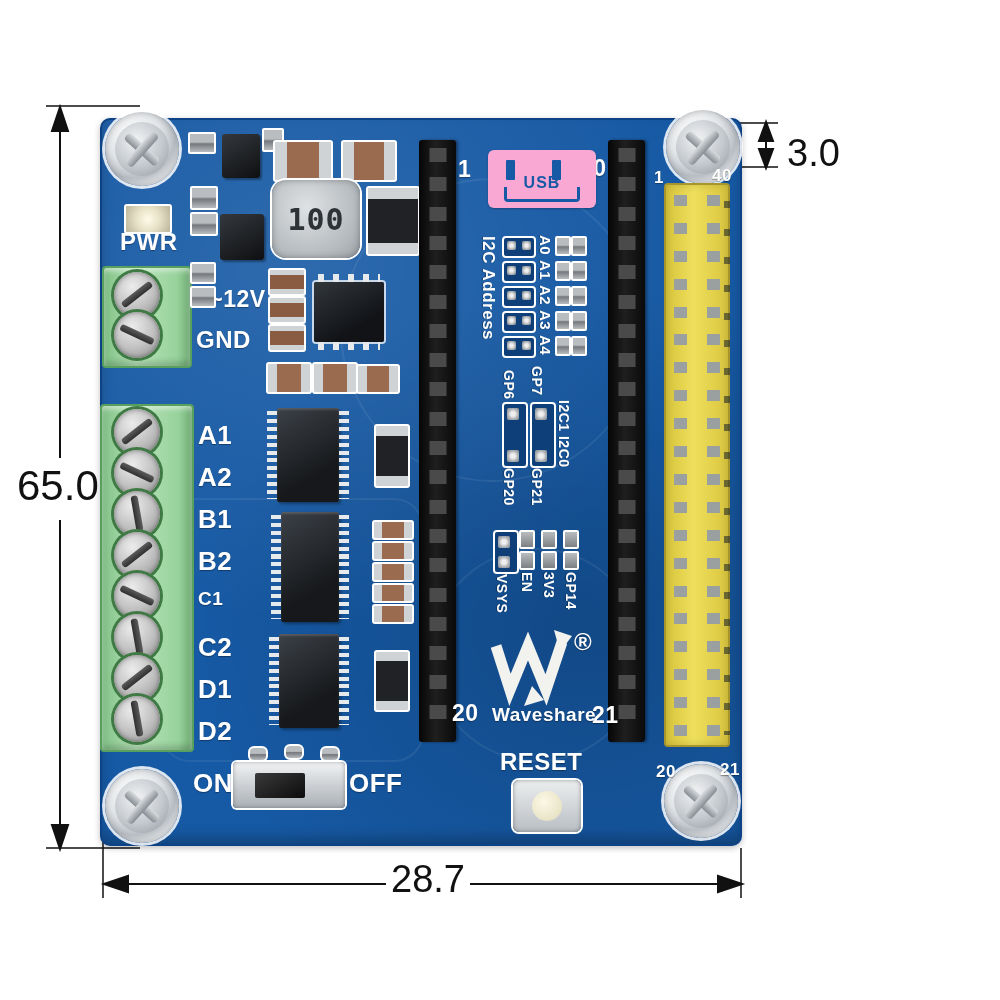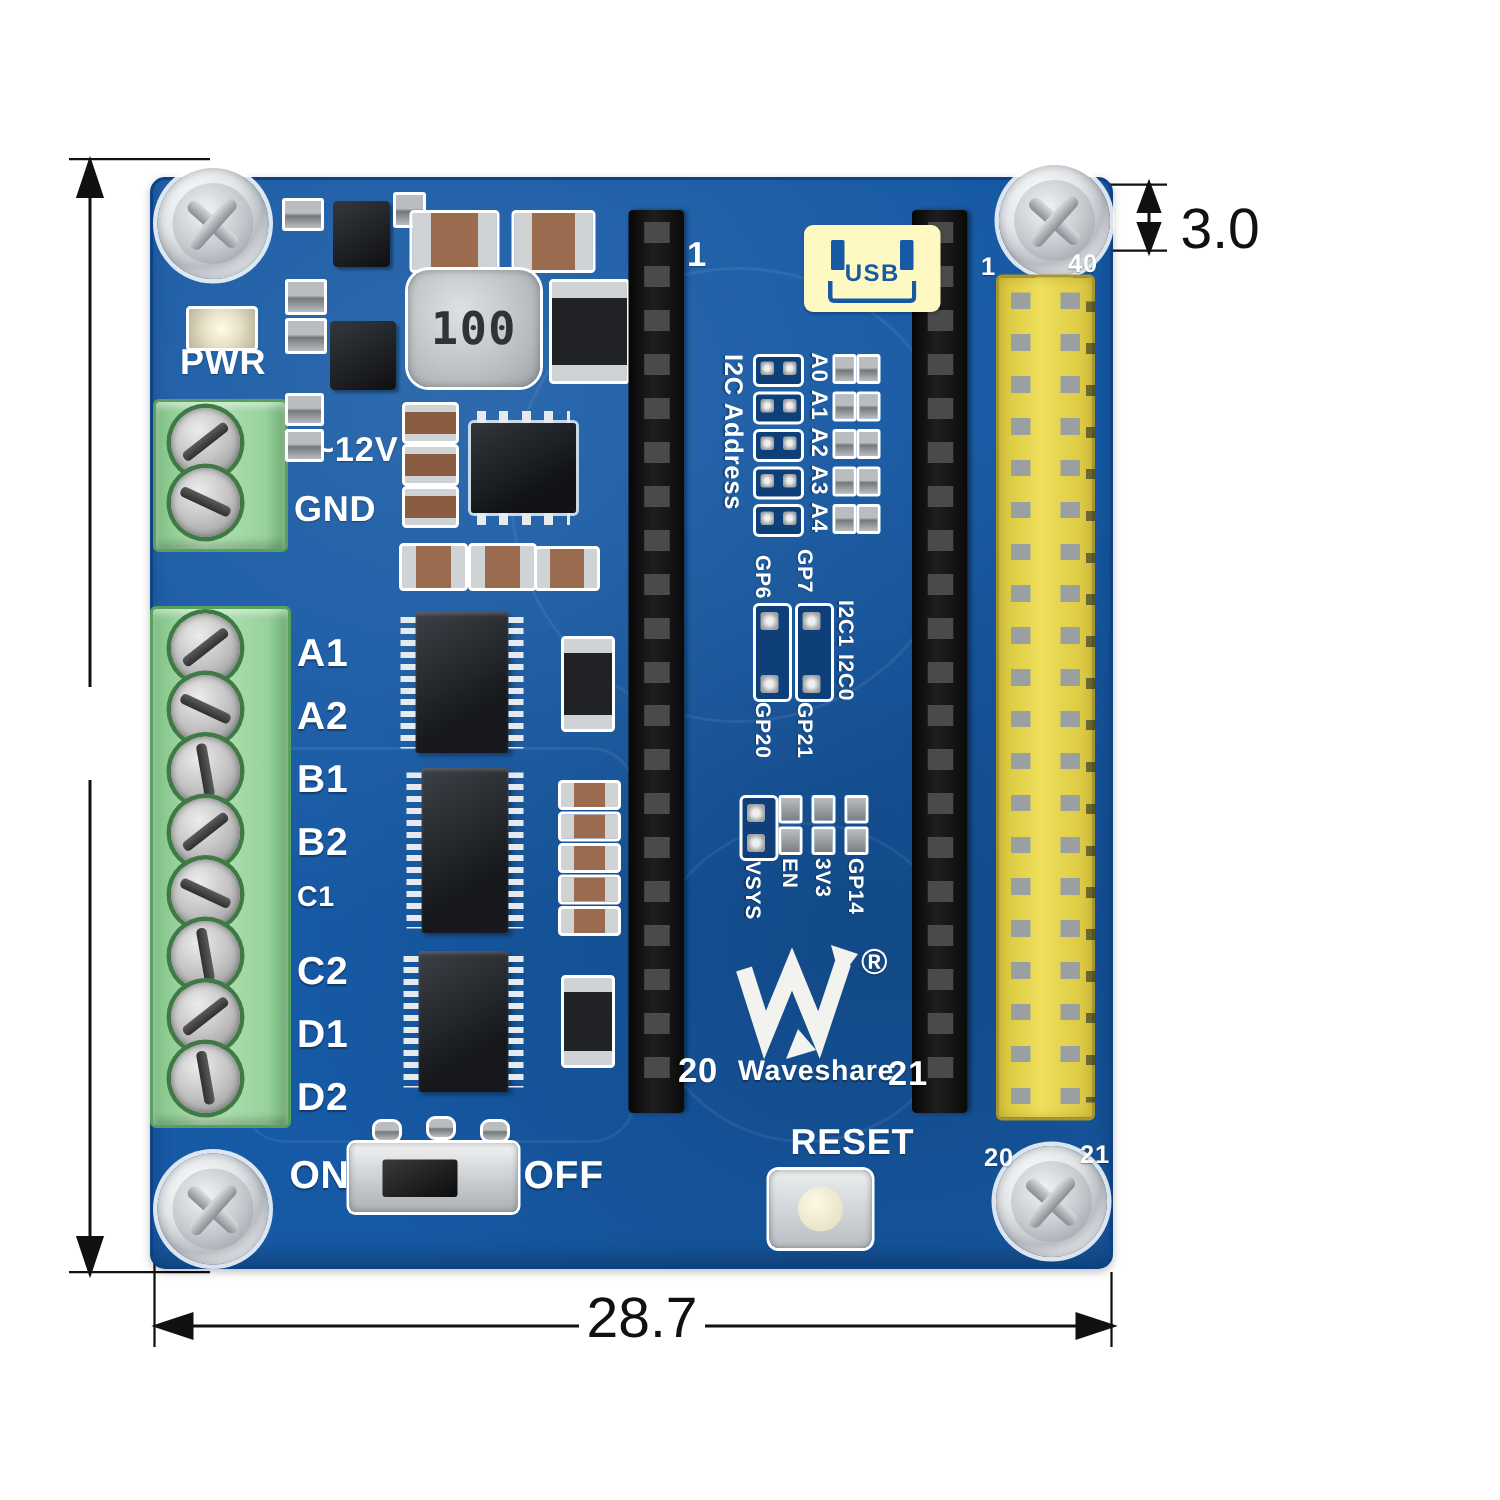--- a/index.html
+++ b/index.html
@@ -102,22 +102,22 @@
   .switch{position:absolute;left:233px;top:762px;width:112px;height:46px;border-radius:4px;
       background:linear-gradient(180deg,#f2f3f4,#c9cdd1 55%,#aab0b5);box-shadow:0 0 0 2px #fff, inset 0 0 4px rgba(0,0,0,.3);}
   .switch b{position:absolute;left:22px;top:11px;width:50px;height:25px;border-radius:2px;
       background:linear-gradient(150deg,#3a3a3a,#0c0c0c);}
   .rbtn{position:absolute;left:513px;top:780px;width:68px;height:52px;border-radius:6px;
       background:linear-gradient(180deg,#eceeef,#b9bec3);box-shadow:0 0 0 2px #fff, inset 0 0 4px rgba(0,0,0,.35);}
   .rbtn::before{content:"";position:absolute;left:50%;top:50%;transform:translate(-50%,-50%);
       width:30px;height:30px;border-radius:50%;background:radial-gradient(circle at 40% 35%,#fbf8e6,#e2dcba);}
 
   
-  .usb{position:absolute;left:488px;top:150px;width:91px;height:58px;background:#fef9c3;border-radius:6px;
-       box-shadow:0 1px 2px rgba(0,0,0,.25);margin-left:48px;}
+  .usb{position:absolute;left:488px;top:150px;width:108px;height:58px;background:#f9a8d4;border-radius:6px;
+       box-shadow:0 1px 2px rgba(0,0,0,.25);}
   .usb s{position:absolute;top:10px;width:9px;height:20px;background:#1659a4;border-radius:1px;text-decoration:none;}
   .usb .k{position:absolute;left:16px;right:16px;bottom:6px;height:12px;border:3px solid #1659a4;border-top:none;
        border-radius:0 0 4px 4px;}
   .usb em{position:absolute;left:0;right:0;top:24px;text-align:center;font:bold 16px "Liberation Sans",sans-serif;
        color:#1659a4;font-style:normal;letter-spacing:1px;}
 
   
   .dim{position:absolute;color:#111;background:#fff;padding:0 5px;font-family:"Liberation Sans",sans-serif;}
 </style>
 </head>
@@ -143,20 +143,21 @@
       <line x1="741" y1="848" x2="741" y2="898" stroke-width="1.5"></line>
 
       <line x1="712" y1="123" x2="778" y2="123" stroke-width="1.5"></line>
       <line x1="700" y1="167" x2="778" y2="167" stroke-width="1.5"></line>
       <line x1="766" y1="129" x2="766" y2="161"></line>
       <polygon points="766,122 759,141 773,141"></polygon>
       <polygon points="766,168 759,149 773,149"></polygon>
     </g>
   </svg>
 
+  <div class="dim" style="left:12px;top:462px;font-size:42px;">65.0</div>
   <div class="dim" style="left:386px;top:858px;font-size:38px;">28.7</div>
   <div class="dim" style="left:782px;top:120px;font-size:38px;margin-top:12px;">3.0</div>
 
   <div class="board">
     <div class="trace" style="left:240px;top:60px;width:300px;height:300px;"></div>
     <div class="trace" style="left:60px;top:380px;width:260px;height:260px;border-radius:30px;"></div>
     <div class="trace" style="left:330px;top:430px;width:210px;height:210px;"></div>
   </div>
 
   <div class="cscrew" style="left:105px;top:112px;">
@@ -313,21 +314,21 @@
   <div class="yheader">
       <i class="c1"></i>
       <i class="c2"></i>
       <u></u>
     </div>
   <div class="silk" style="left:654px;top:168px;font-size:17px;">1</div>
   <div class="silk" style="left:712px;top:166px;font-size:17px;">40</div>
   <div class="silk" style="left:656px;top:762px;font-size:17px;">20</div>
   <div class="silk" style="left:720px;top:760px;font-size:17px;">21</div>
 
-  <div class="silk" style="left:527px;top:748px;font-size:24px;">RESET</div>
+  <div class="silk" style="left:500px;top:748px;font-size:24px;">RESET</div>
   <div class="rbtn"></div>
 
   <div class="spad" style="left:248px;top:746px;width:16px;height:12px;border-radius:6px;"></div>
   <div class="spad" style="left:284px;top:744px;width:16px;height:12px;border-radius:6px;"></div>
   <div class="spad" style="left:320px;top:746px;width:16px;height:12px;border-radius:6px;"></div>
   <div class="silk" style="left:193px;top:768px;font-size:26px;">ON</div>
   <div class="switch">
       <b></b>
     </div>
   <div class="silk" style="left:349px;top:768px;font-size:26px;">OFF</div>

